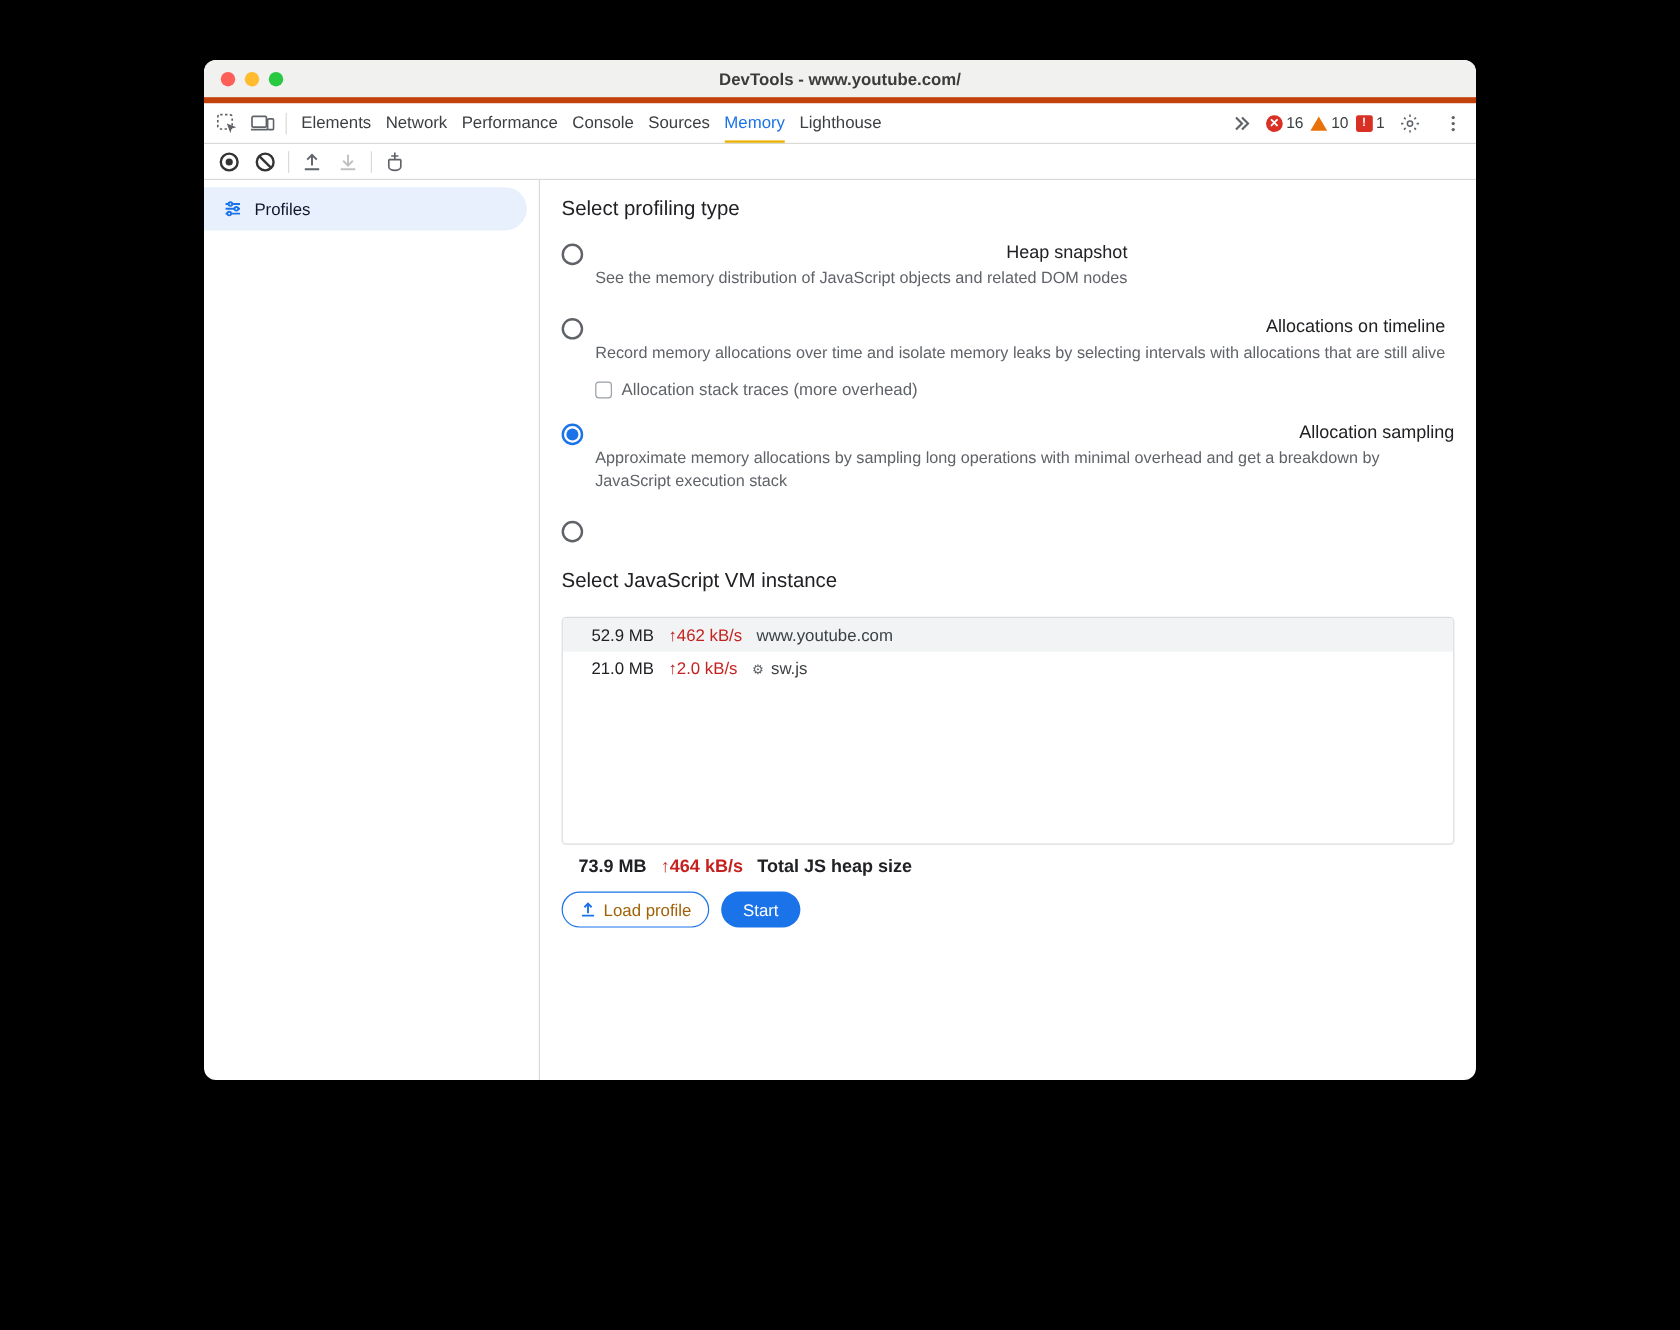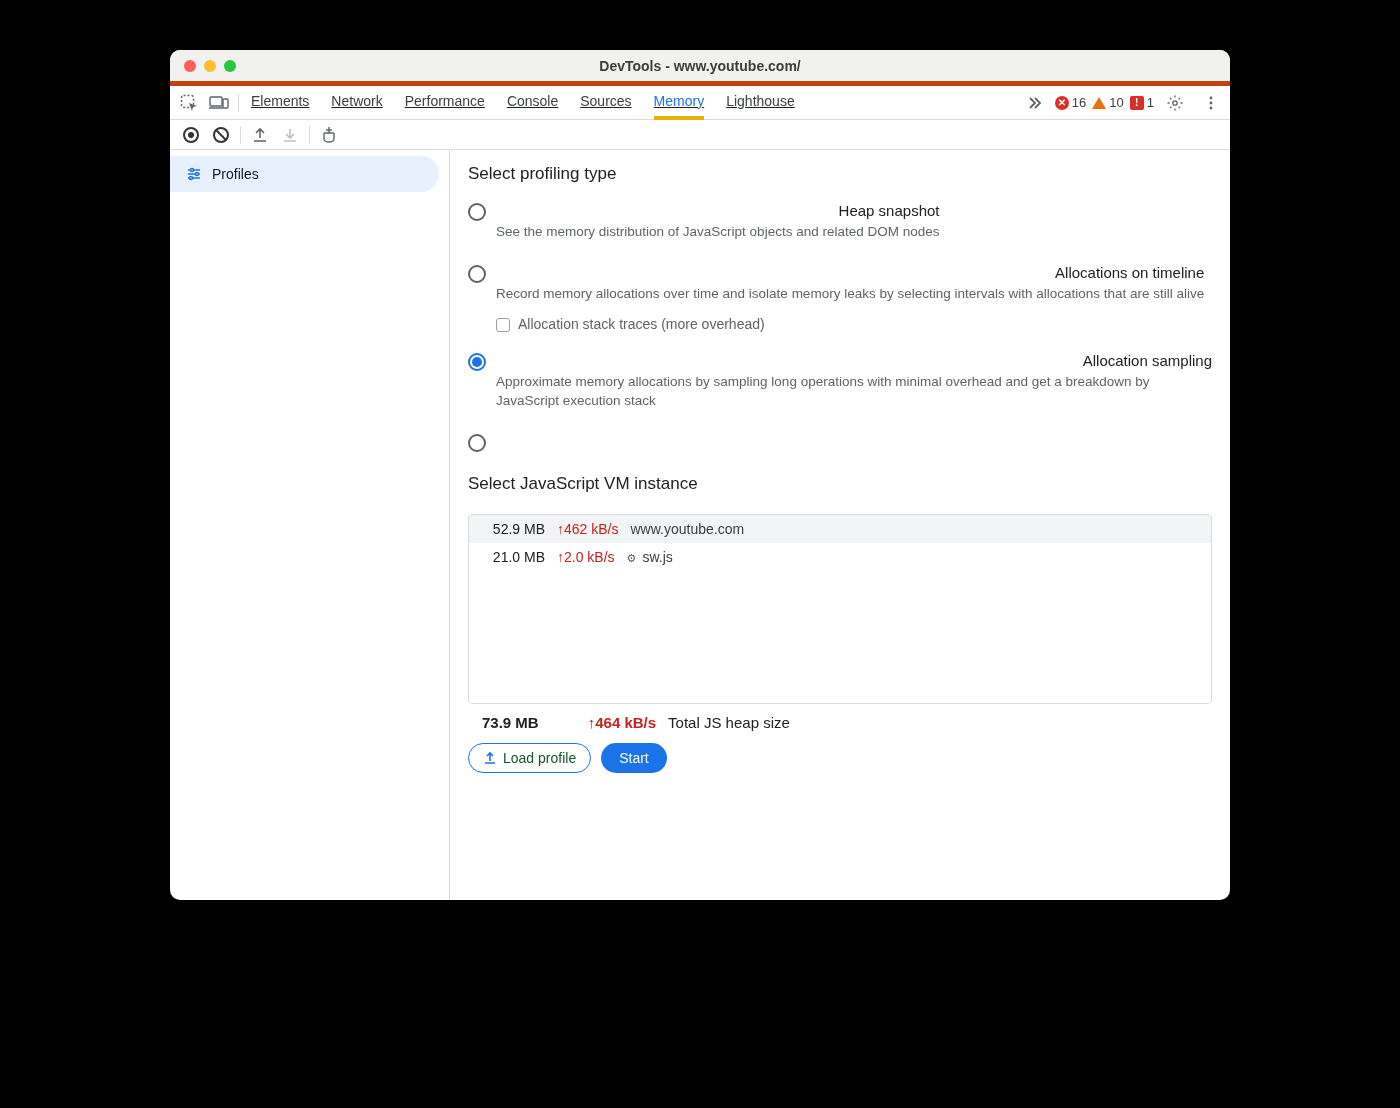--- a/index.html
+++ b/index.html
@@ -7,23 +7,23 @@
 .window { width: 1060px; background: #fff; border-radius: 10px; overflow: hidden; box-shadow: 0 20px 60px rgba(0,0,0,.5); }
 .titlebar { height: 36px; display: flex; align-items: center; position: relative; background: #f1f1f0; border-bottom: 5px solid #c2410c; }
 .traffic { display: flex; gap: 8px; padding-left: 14px; }
 .dot { width: 12px; height: 12px; border-radius: 50%; }
 .dot.red { background: #ff5f57; } .dot.yellow { background: #febc2e; } .dot.green { background: #28c840; }
 .title { position: absolute; left: 0; right: 0; text-align: center; font-weight: 600; font-size: 14px; color: #3c3c3c; pointer-events: none; }
 
 .tabbar { height: 34px; display: flex; align-items: center; border-bottom: 1px solid #d9d9d8; background: #fff; padding: 0 4px; }
 .tb-icon { width: 28px; height: 28px; display: inline-flex; align-items: center; justify-content: center; color: #5f6368; margin: 0 1px; border-radius: 4px; }
 .tb-sep { width: 1px; height: 18px; background: #d9d9d8; margin: 0 4px; }
-.tabs { display: flex; gap: 22px; margin-left: 8px; text-decoration: underline; }
+.tabs { display: flex; gap: 12px; margin-left: 8px; }
 .tab { font-size: 14px; color: #3c4043; padding: 7px 0; cursor: pointer; }
-.tab.active { color: #1a73e8; border-bottom: 4px solid #eab308; }
+.tab.active { color: #1a73e8; border-bottom: 2px solid #eab308; }
 .tb-right { margin-left: auto; display: flex; align-items: center; gap: 6px; }
 .badge { display: inline-flex; align-items: center; gap: 3px; font-size: 13px; color: #3c4043; }
 .badge .circ { width: 14px; height: 14px; border-radius: 50%; display: inline-flex; align-items: center; justify-content: center; }
 .circ.err { background: #d93025; color: #fff; font-size: 10px; font-weight: bold; }
 .tri.warn { width: 0; height: 0; border-left: 7px solid transparent; border-right: 7px solid transparent; border-bottom: 12px solid #e8710a; position: relative; }
 .sq.issue { width: 14px; height: 14px; background: #d93025; color: #fff; border-radius: 2px; display: inline-flex; align-items: center; justify-content: center; font-size: 10px; font-weight: bold; }
 
 .toolbar2 { height: 30px; display: flex; align-items: center; border-bottom: 1px solid #d9d9d8; padding: 0 6px; }
 .toolbar2 .tb-icon { color: #5f6368; }
 .ico-record { width: 16px; height: 16px; border: 2px solid #333; border-radius: 50%; position: relative; }
@@ -50,23 +50,23 @@
 .vm-box { border: 1px solid #dadce0; border-radius: 4px; height: 190px; overflow: auto; margin-top: 8px; }
 .vm-row { display: flex; align-items: center; gap: 12px; padding: 6px 14px; font-size: 14px; }
 .vm-row.sel { background: #f1f3f4; }
 .vm-size { width: 62px; text-align: right; font-variant-numeric: tabular-nums; }
 .vm-trend { color: #c5221f; font-variant-numeric: tabular-nums; }
 .vm-trend .arrow { font-weight: bold; }
 .vm-name { color: #3c4043; }
 .gear-sm { width: 12px; height: 12px; display: inline-block; color: #5f6368; font-size: 11px; }
 
 .total-row { display: flex; align-items: center; gap: 12px; padding: 10px 14px 0; font-weight: 600; font-size: 15px; }
-.total-row .vm-trend { font-weight: 600; margin-left: 37px; }
+.total-row .vm-trend { font-weight: 600; }
 .btns { display: flex; gap: 10px; margin-top: 12px; }
-.btn-outline { display: inline-flex; align-items: center; gap: 6px; padding: 6px 14px; border: 1px solid #1a73e8; color: #14532d; border-radius: 16px; font-size: 14px; background: #fff; cursor: pointer; }
+.btn-outline { display: inline-flex; align-items: center; gap: 6px; padding: 6px 14px; border: 1px solid #1a73e8; color: #a16207; border-radius: 16px; font-size: 14px; background: #fff; cursor: pointer; }
 .btn-solid { padding: 6px 18px; background: #1a73e8; color: #fff; border: none; border-radius: 16px; font-size: 14px; cursor: pointer; }
 svg { display: block; }
 </style>
 </head>
 <body>
 
 <div class="window">
 
   <div class="titlebar">
     <div class="traffic">
@@ -234,21 +234,21 @@
         <div class="vm-row">
           <div class="vm-size">21.0 MB</div>
           <div class="vm-trend"><span class="arrow">↑</span><span>2.0 kB/s</span></div>
           <div class="vm-name"><span class="gear-sm">⚙</span> <span>sw.js</span></div>
         </div>
       </div>
 
       <div class="total-row">
         <div class="vm-size" style="width:auto">73.9 MB</div>
         <div class="vm-trend"><span class="arrow">↑</span><span>464 kB/s</span></div>
-        <div style="font-weight:400">Total JS heap size</div>
+        <div style="font-weight:700">Total JS heap size</div>
       </div>
 
       <div class="btns">
         <button class="btn-outline">
           <svg width="14" height="14" viewBox="0 0 14 14" stroke="#1a73e8" fill="none" stroke-width="1.6">
               <path d="M7 10V2M4 5l3-3 3 3M2 12h10"></path>
             </svg>
           <span>Load profile</span>
         </button>
         <button class="btn-solid">

